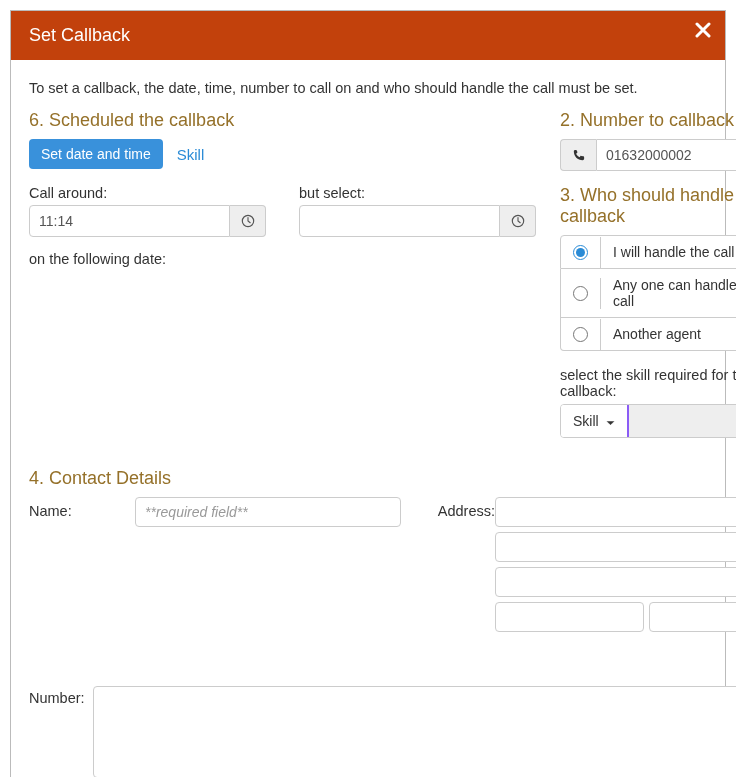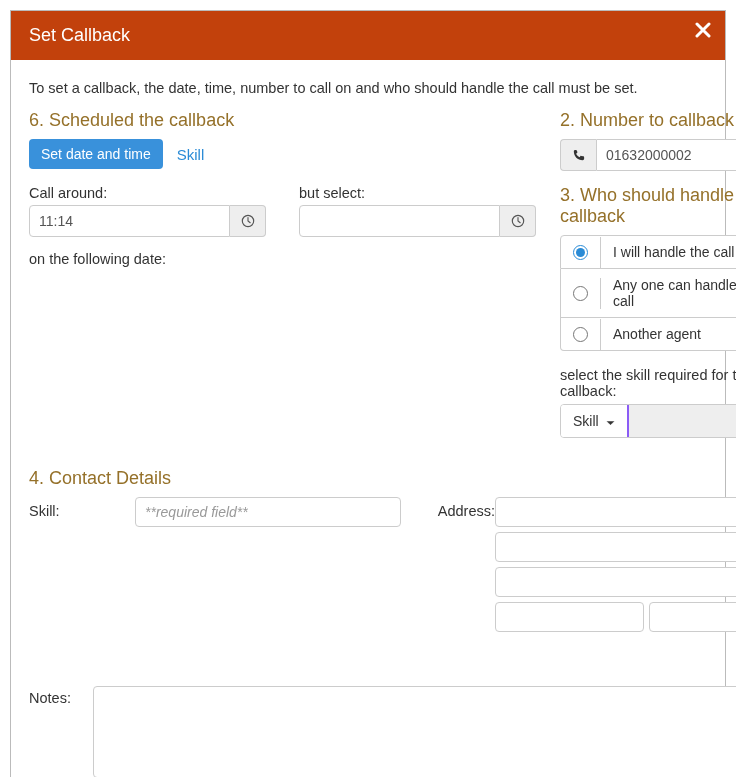--- a/index.html
+++ b/index.html
@@ -283,21 +283,21 @@
 
           </div>
         </div>
       </div>
 
       <div class="contact-section">
         <div class="section-head">4. Contact Details</div>
         <div class="contact-grid">
           <div class="contact-left">
             <div class="contact-row">
-              <div class="c-label">Skill:</div>
+              <div class="c-label">Name:</div>
               <div class="c-field">
                 <input class="tinput" type="text" placeholder="**required field**" style="">
               </div>
             </div>
           </div>
           <div class="contact-right">
             <div class="contact-row">
               <div class="c-label" style="width:70px;text-align:right;">Address:</div>
               <div class="addr-inputs">
                 <input class="tinput" type="text" style="">
@@ -306,21 +306,21 @@
                 <div class="addr-split">
                   <input class="tinput" type="text" style="">
                   <input class="tinput" type="text" style="">
                 </div>
               </div>
             </div>
           </div>
         </div>
 
         <div class="notes-section">
-          <div class="notes-label">Notes:</div>
+          <div class="notes-label">Number:</div>
           <textarea class="notes-area" style=""></textarea>
         </div>
       </div>
 
     </div>
 
   </div>
 </div>
 
 </body></html>

